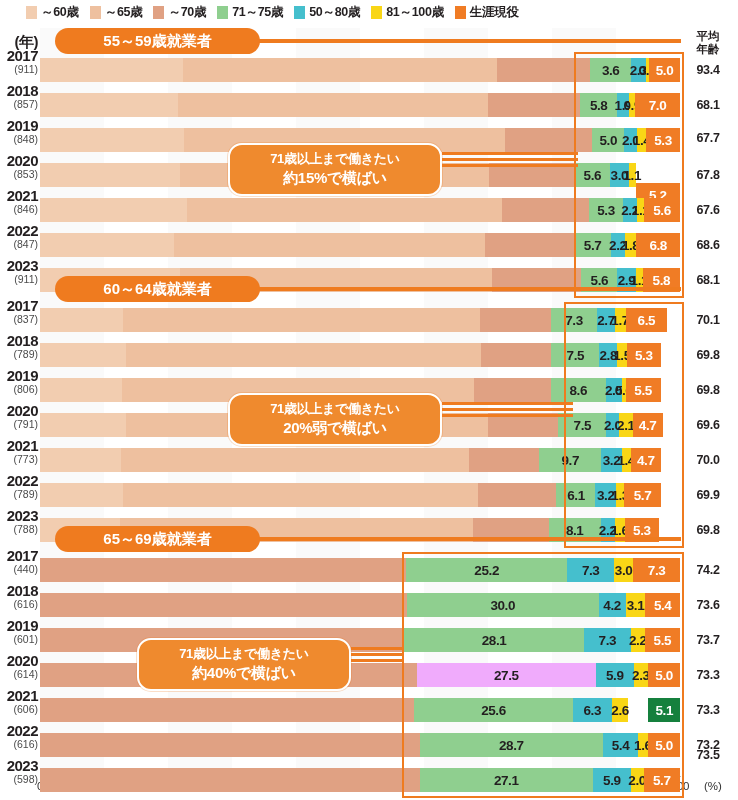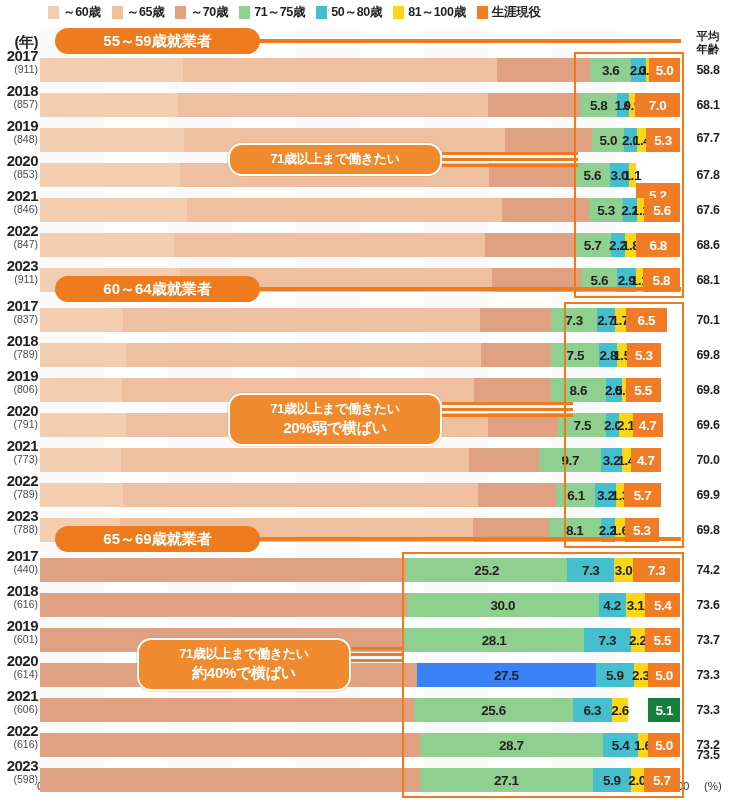--- a/index.html
+++ b/index.html
@@ -11,21 +11,21 @@
     color: #231f20;
     position: relative;
     overflow: hidden;
   }
 
   
   #legend {
     position: absolute; left: 0; top: 0;
     width: 738px; height: 24px;
     display: flex; align-items: center;
-    padding-left: 48px;
+    padding-left: 26px;
   }
   .legend-item { display: flex; align-items: center; margin-right: 11px; }
   .legend-swatch {
     width: 11px; height: 13px; margin-right: 4px; flex: 0 0 auto;
   }
   .legend-label {
     font-size: 12.5px; font-weight: 700; white-space: nowrap;
     letter-spacing: -0.3px;
   }
 
@@ -230,21 +230,21 @@
   </div>
 <div class="row" style="top: 58px; left: 40px;">
     <div class="seg dark" style="width: 147.2px; background: rgb(242, 205, 176);"></div>
     <div class="seg dark" style="width: 323.84px; background: rgb(238, 192, 159);"></div>
     <div class="seg dark" style="width: 96px; background: rgb(224, 161, 131);"></div>
     <div class="seg dark" style="width: 42px; background: rgb(143, 207, 143);">3.6</div>
     <div class="seg dark" style="width: 14.72px; background: rgb(69, 191, 205);">2.3</div>
     <div class="seg dark" style="width: 3.2px; background: rgb(249, 214, 22);">0.5</div>
     <div class="seg light" style="width: 32px; background: rgb(240, 124, 37);">5.0</div>
   </div>
-<div class="avg" style="top: 63px;">58.8</div>
+<div class="avg" style="top: 63px;">93.4</div>
 <div class="ylab" style="top: 83px;">
     <span class="yr">2018</span>
     <span class="n">(857)</span>
   </div>
 <div class="row" style="top: 93px; left: 40px;">
     <div class="seg dark" style="width: 137.6px; background: rgb(242, 205, 176);"></div>
     <div class="seg dark" style="width: 310.4px; background: rgb(238, 192, 159);"></div>
     <div class="seg dark" style="width: 92.16px; background: rgb(224, 161, 131);"></div>
     <div class="seg dark" style="width: 37.12px; background: rgb(143, 207, 143);">5.8</div>
     <div class="seg dark" style="width: 12.16px; background: rgb(69, 191, 205);">1.9</div>
@@ -459,21 +459,21 @@
     <div class="seg dark" style="width: 14.08px; background: rgb(249, 214, 22);">2.2</div>
     <div class="seg light" style="width: 35.2px; background: rgb(240, 124, 37);">5.5</div>
   </div>
 <div class="avg" style="top: 633px;">73.7</div>
 <div class="ylab" style="top: 653px;">
     <span class="yr">2020</span>
     <span class="n">(614)</span>
   </div>
 <div class="row" style="top: 663px; left: 40px;">
     <div class="seg dark" style="width: 379.52px; background: rgb(224, 161, 131);"></div>
-    <div class="seg dark" style="width: 181px; background: #3b82f6;">27.5</div>
+    <div class="seg dark" style="width: 181px; background: #f0abfc;">27.5</div>
     <div class="seg dark" style="width: 37.76px; background: rgb(69, 191, 205);">5.9</div>
     <div class="seg dark" style="width: 14.72px; background: rgb(249, 214, 22);">2.3</div>
     <div class="seg light" style="width: 32px; background: rgb(240, 124, 37);">5.0</div>
   </div>
 <div class="avg" style="top: 668px;">73.3</div>
 <div class="ylab" style="top: 688px;">
     <span class="yr">2021</span>
     <span class="n">(606)</span>
   </div>
 <div class="row" style="top: 698px; left: 40px;">
@@ -506,20 +506,21 @@
     <div class="seg dark" style="width: 37.76px; background: rgb(69, 191, 205);">5.9</div>
     <div class="seg dark" style="width: 12.8px; background: rgb(249, 214, 22);">2.0</div>
     <div class="seg light" style="width: 36.48px; background: rgb(240, 124, 37);">5.7</div>
   </div>
 <div class="avg" style="top: 748px;">73.5</div>
 <div class="hlbox" style="left: 573.76px; top: 52px; width: 110.08px; height: 246px;"></div>
 <div class="hlbox" style="left: 564.16px; top: 302px; width: 119.68px; height: 246px;"></div>
 <div class="hlbox" style="left: 402.24px; top: 552px; width: 281.6px; height: 246px;"></div>
 <div class="callout" style="left: 228px; top: 143px; width: 214px;">
     <div>71歳以上まで働きたい</div>
+    <div style="font-size: 15px;">約15%で横ばい</div>
   </div>
 <div class="callout-tail" style="left: 442px; top: 152px; width: 136px;"></div>
 <div class="callout-tail" style="left: 442px; top: 158px; width: 136px;"></div>
 <div class="callout-tail" style="left: 442px; top: 164px; width: 136px;"></div>
 <div class="callout" style="left: 228px; top: 393px; width: 214px;">
     <div>71歳以上まで働きたい</div>
     <div style="font-size: 15px;">20%弱で横ばい</div>
   </div>
 <div class="callout-tail" style="left: 442px; top: 402px; width: 131px;"></div>
 <div class="callout-tail" style="left: 442px; top: 408px; width: 131px;"></div>

